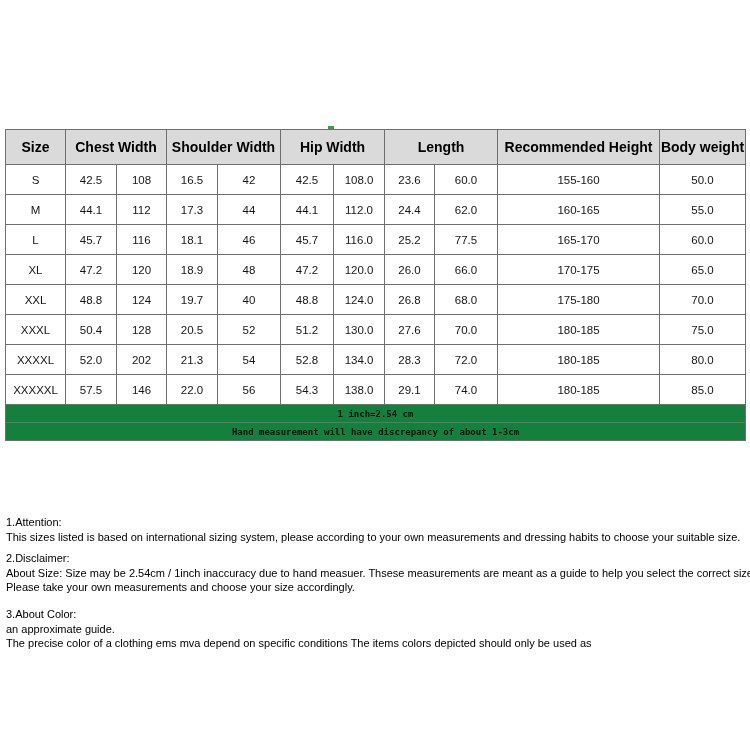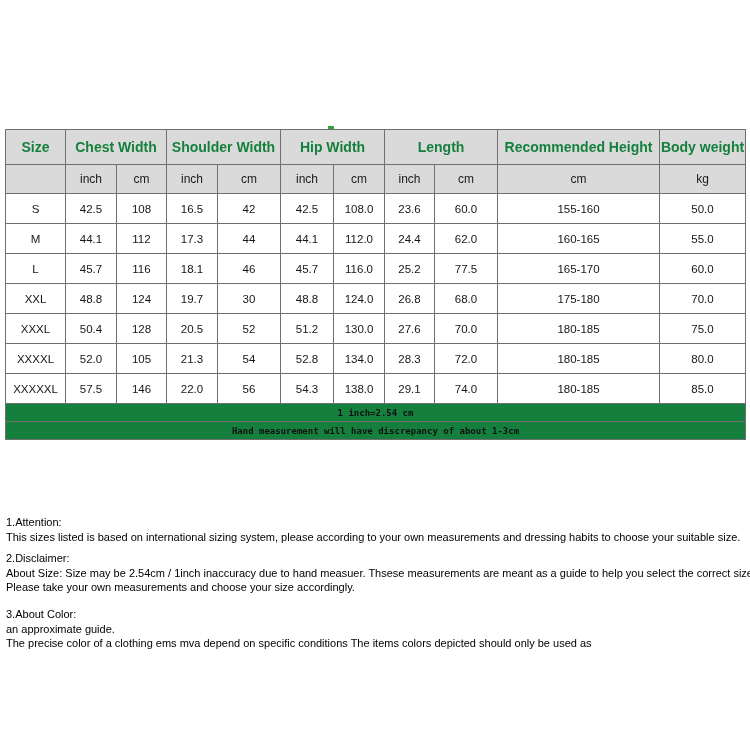--- a/index.html
+++ b/index.html
@@ -28,21 +28,21 @@
     text-align: center;
     vertical-align: middle;
     overflow: hidden;
     white-space: nowrap;
   }
   .size-table thead th { background: #dadada; }
   tr.group-row th {
     height: 35px;
     font-size: 14px;
     font-weight: bold;
-    color: #15803d;
+    color: #000000;
     margin-top: 36px;
   }
   tr.unit-row th {
     height: 29px;
     font-size: 12px;
     font-weight: normal;
     color: #1a1a1a;
   }
   .size-table tbody td {
     height: 30px;
@@ -102,33 +102,20 @@
   <thead id="thead">
       <tr class="group-row">
         <th colspan="1">Size</th>
         <th colspan="2">Chest Width</th>
         <th colspan="2">Shoulder Width</th>
         <th colspan="2">Hip Width</th>
         <th colspan="2">Length</th>
         <th colspan="1">Recommended Height</th>
         <th colspan="1">Body weight</th>
       </tr>
-      <tr class="unit-row">
-        <th></th>
-        <th>inch</th>
-        <th>cm</th>
-        <th>inch</th>
-        <th>cm</th>
-        <th>inch</th>
-        <th>cm</th>
-        <th>inch</th>
-        <th>cm</th>
-        <th>cm</th>
-        <th>kg</th>
-      </tr>
     </thead>
   <tbody id="tbody">
       <tr>
         <td>S</td>
         <td>42.5</td>
         <td>108</td>
         <td>16.5</td>
         <td>42</td>
         <td>42.5</td>
         <td>108.0</td>
@@ -157,25 +144,38 @@
         <td>18.1</td>
         <td>46</td>
         <td>45.7</td>
         <td>116.0</td>
         <td>25.2</td>
         <td>77.5</td>
         <td>165-170</td>
         <td>60.0</td>
       </tr>
       <tr>
+        <td>XL</td>
+        <td>47.2</td>
+        <td>120</td>
+        <td>18.9</td>
+        <td>48</td>
+        <td>47.2</td>
+        <td>120.0</td>
+        <td>26.0</td>
+        <td>66.0</td>
+        <td>170-175</td>
+        <td>65.0</td>
+      </tr>
+      <tr>
         <td>XXL</td>
         <td>48.8</td>
         <td>124</td>
         <td>19.7</td>
-        <td>30</td>
+        <td>40</td>
         <td>48.8</td>
         <td>124.0</td>
         <td>26.8</td>
         <td>68.0</td>
         <td>175-180</td>
         <td>70.0</td>
       </tr>
       <tr>
         <td>XXXL</td>
         <td>50.4</td>
@@ -185,21 +185,21 @@
         <td>51.2</td>
         <td>130.0</td>
         <td>27.6</td>
         <td>70.0</td>
         <td>180-185</td>
         <td>75.0</td>
       </tr>
       <tr>
         <td>XXXXL</td>
         <td>52.0</td>
-        <td>105</td>
+        <td>202</td>
         <td>21.3</td>
         <td>54</td>
         <td>52.8</td>
         <td>134.0</td>
         <td>28.3</td>
         <td>72.0</td>
         <td>180-185</td>
         <td>80.0</td>
       </tr>
       <tr>

